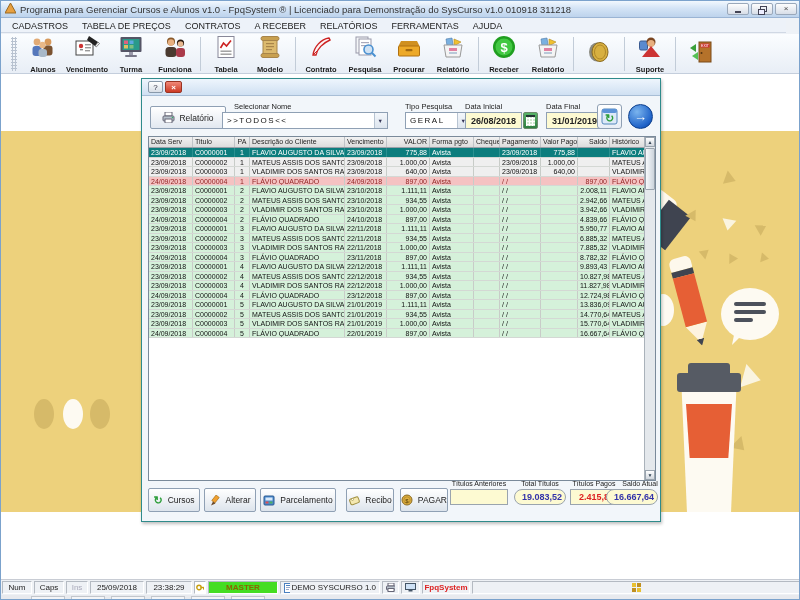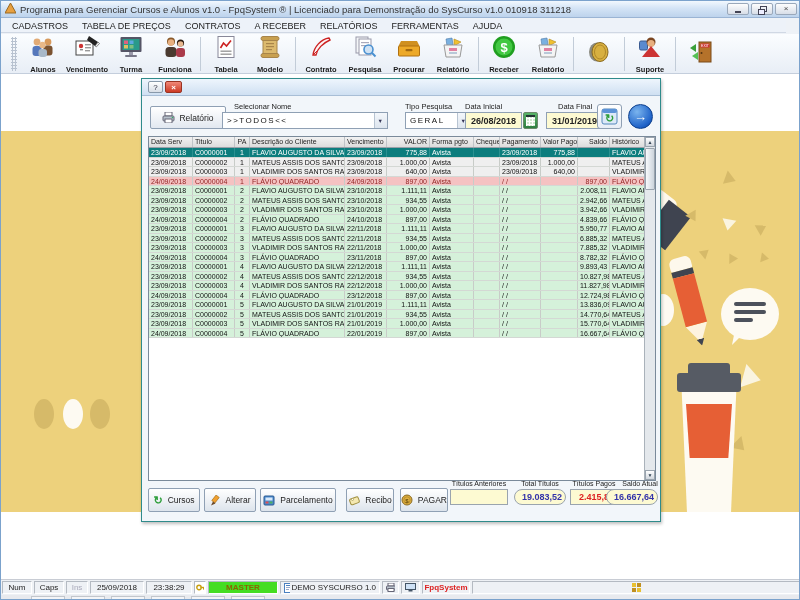--- a/index.html
+++ b/index.html
@@ -405,21 +405,21 @@
         <span>GERAL</span>
         <span class="arrow">▼</span>
       </div>
 
       <span class="fld-label" style="left:323px;top:23px">Data Inicial</span>
       <div class="datefld" style="left:323px;top:33px;width:57px">26/08/2018</div>
       <div class="calbtn" style="left:381px;top:33px">
           <div class="calgrid"></div>
         </div>
 
-      <span class="fld-label" style="left:416px;top:23px">Data Final</span>
+      <span class="fld-label" style="left:404px;top:23px">Data Final</span>
       <div class="datefld" style="left:404px;top:33px;width:57px">31/01/2019</div>
       <div class="calbtn" style="left:462px;top:33px">
           <div class="calgrid"></div>
         </div>
 
       <div class="sqrbtn" style="left:455px;top:25px;left:455px">
         <svg width="17" height="17">
             <rect x="1" y="1" width="15" height="15" rx="2" fill="#dce9f8" stroke="#5588bb"></rect>
             <rect x="1" y="1" width="15" height="4" rx="2" fill="#5b93d8"></rect>
             <text x="8.5" y="14" text-anchor="middle" font-size="11" fill="#2d9e3a" font-weight="bold">↻</text>

